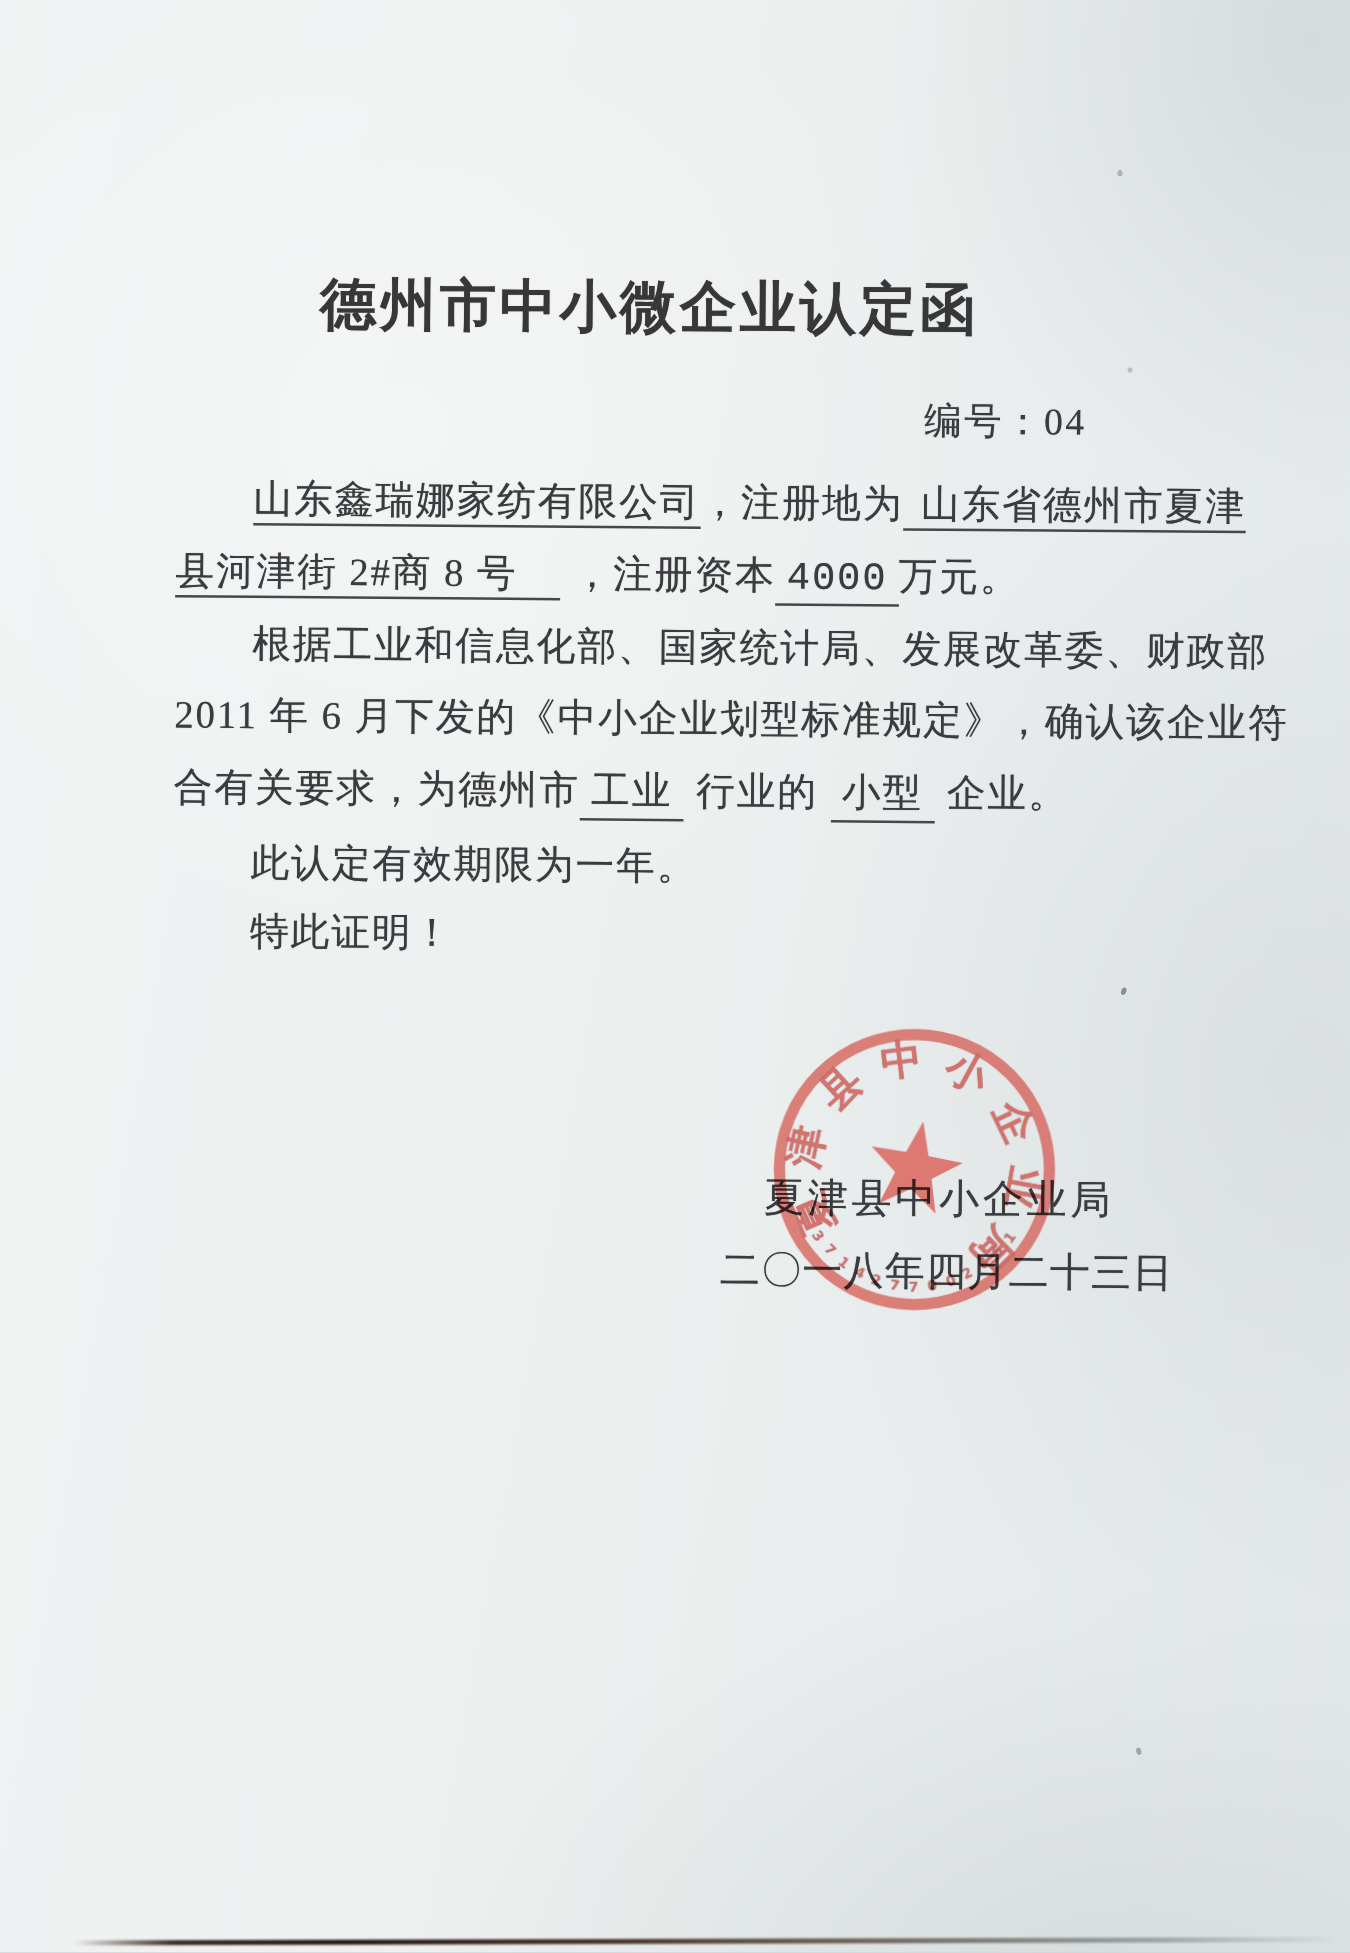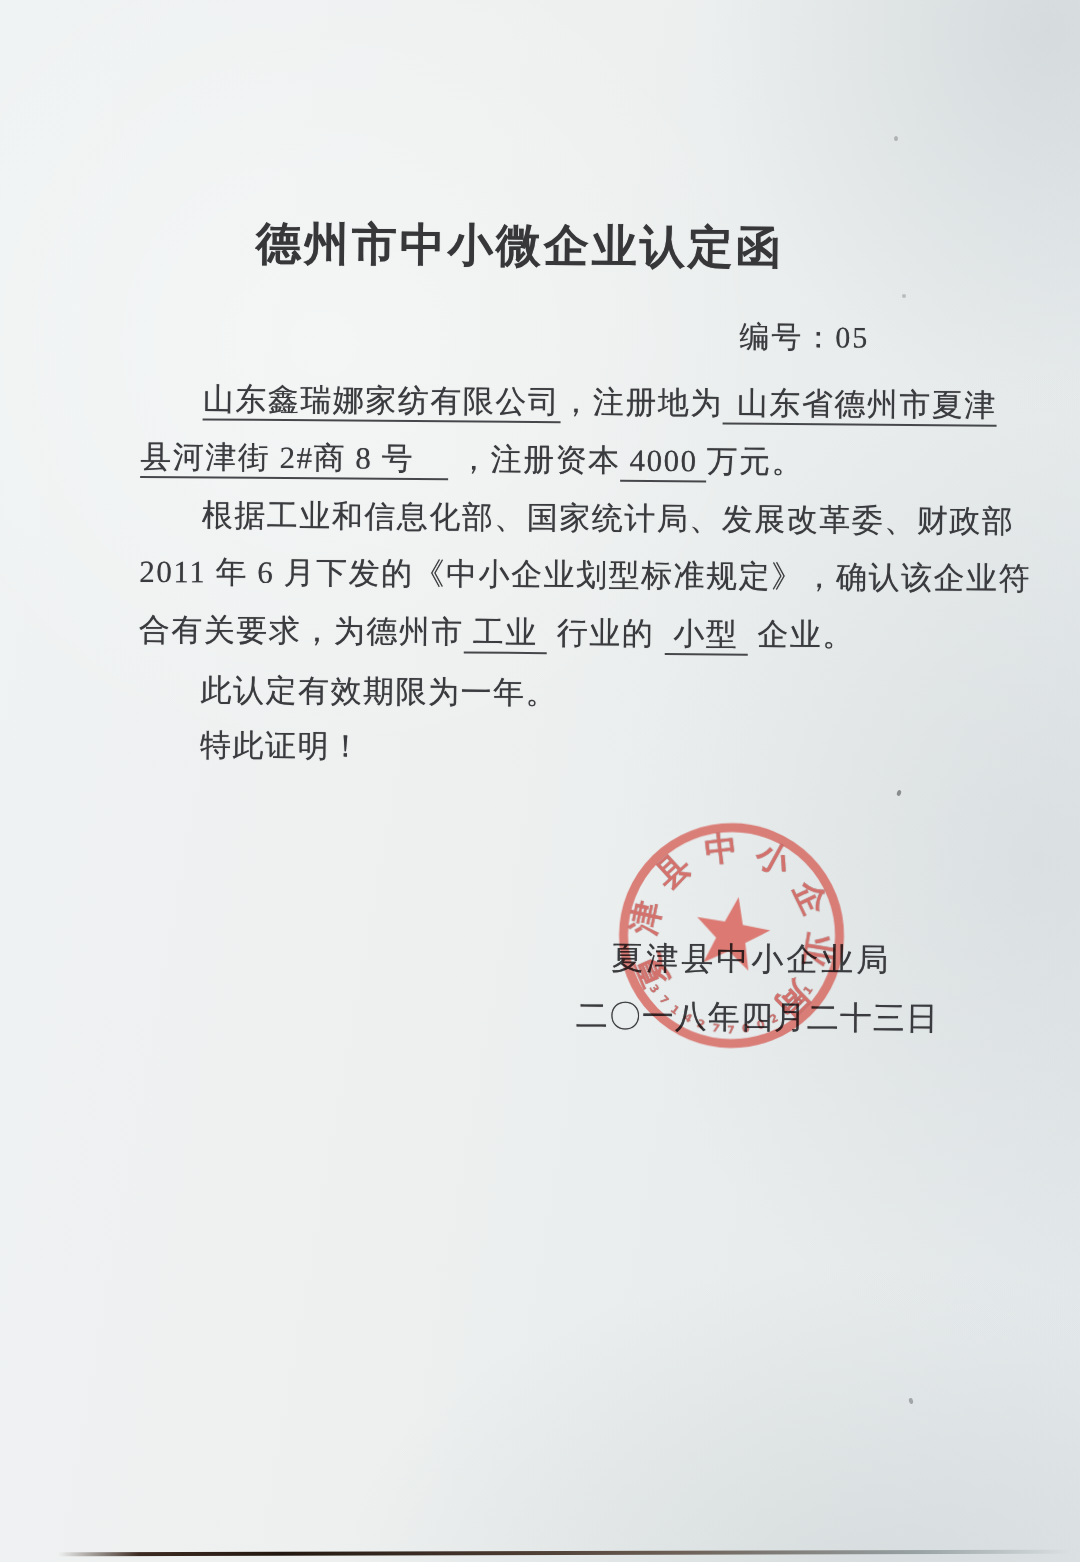--- a/index.html
+++ b/index.html
@@ -30,21 +30,21 @@
   .body-line{
     position:absolute;left:142px;width:812px;height:58px;
     font-size:31px;line-height:58px;letter-spacing:1.5px;white-space:nowrap;
   }
   .indent{text-indent:2em;}
   .l1{top:370px}.l2{top:428px}.l3{top:486px}.l4{top:543px}
   .l5{top:601px}.l6{top:661px}.l7{top:716px}
   .u{border-bottom:2.5px solid #46474a;padding-bottom:2px;}
   .pad-l{padding-left:14px;}
   .pad-r{padding-right:34px;}
-  .pad-b{padding-left:9px;padding-right:9px;}
+  .pad-b{padding-left:9px;padding-right:9px;font-family:Liberation Mono, monospace;}
   .gap-l{margin-left:10px;}
   .sig-org{position:absolute;left:617px;top:933px;font-size:32px;letter-spacing:3px;white-space:nowrap;}
   .sig-date{position:absolute;left:582px;top:991px;font-size:32px;letter-spacing:1px;white-space:nowrap;}
   
   .seal{
     position:absolute;left:622px;top:816px;width:230px;height:230px;
     opacity:.84;mix-blend-mode:multiply;filter:blur(.4px);
   }
   .seal svg{position:absolute;left:0;top:0;}
   .seal-char{
@@ -69,21 +69,21 @@
   .s4{left:909px;top:1398px;width:4px;height:6px;background:#6e7173;opacity:.55;transform:rotate(-15deg);}
 </style>
 </head>
 <body>
 
 <div class="sheet">
   <div class="content">
 
     <h1 class="title">德州市中小微企业认定函</h1>
 
-    <div class="doc-number"><span>编号：</span><span>05</span></div>
+    <div class="doc-number"><span>编号：</span><span>04</span></div>
 
     <div class="body-line indent l1"><span class="u">山东鑫瑞娜家纺有限公司</span><span>，注册地为</span><span class="u pad-l">山东省德州市夏津</span></div>
 
     <div class="body-line l2"><span class="u pad-r">县河津街 2#商 8 号</span><span class="gap-l">，注册资本</span><span class="u pad-b">4000</span><span>万元。</span></div>
 
     <div class="body-line indent l3">根据工业和信息化部、国家统计局、发展改革委、财政部</div>
 
     <div class="body-line l4">2011 年 6 月下发的《中小企业划型标准规定》，确认该企业符</div>
 
     <div class="body-line l5"><span>合有关要求，为德州市</span><span class="u pad-b">工业</span><span class="gap-l">行业的</span><span class="u pad-b gap-l">小型</span><span class="gap-l">企业。</span></div>

